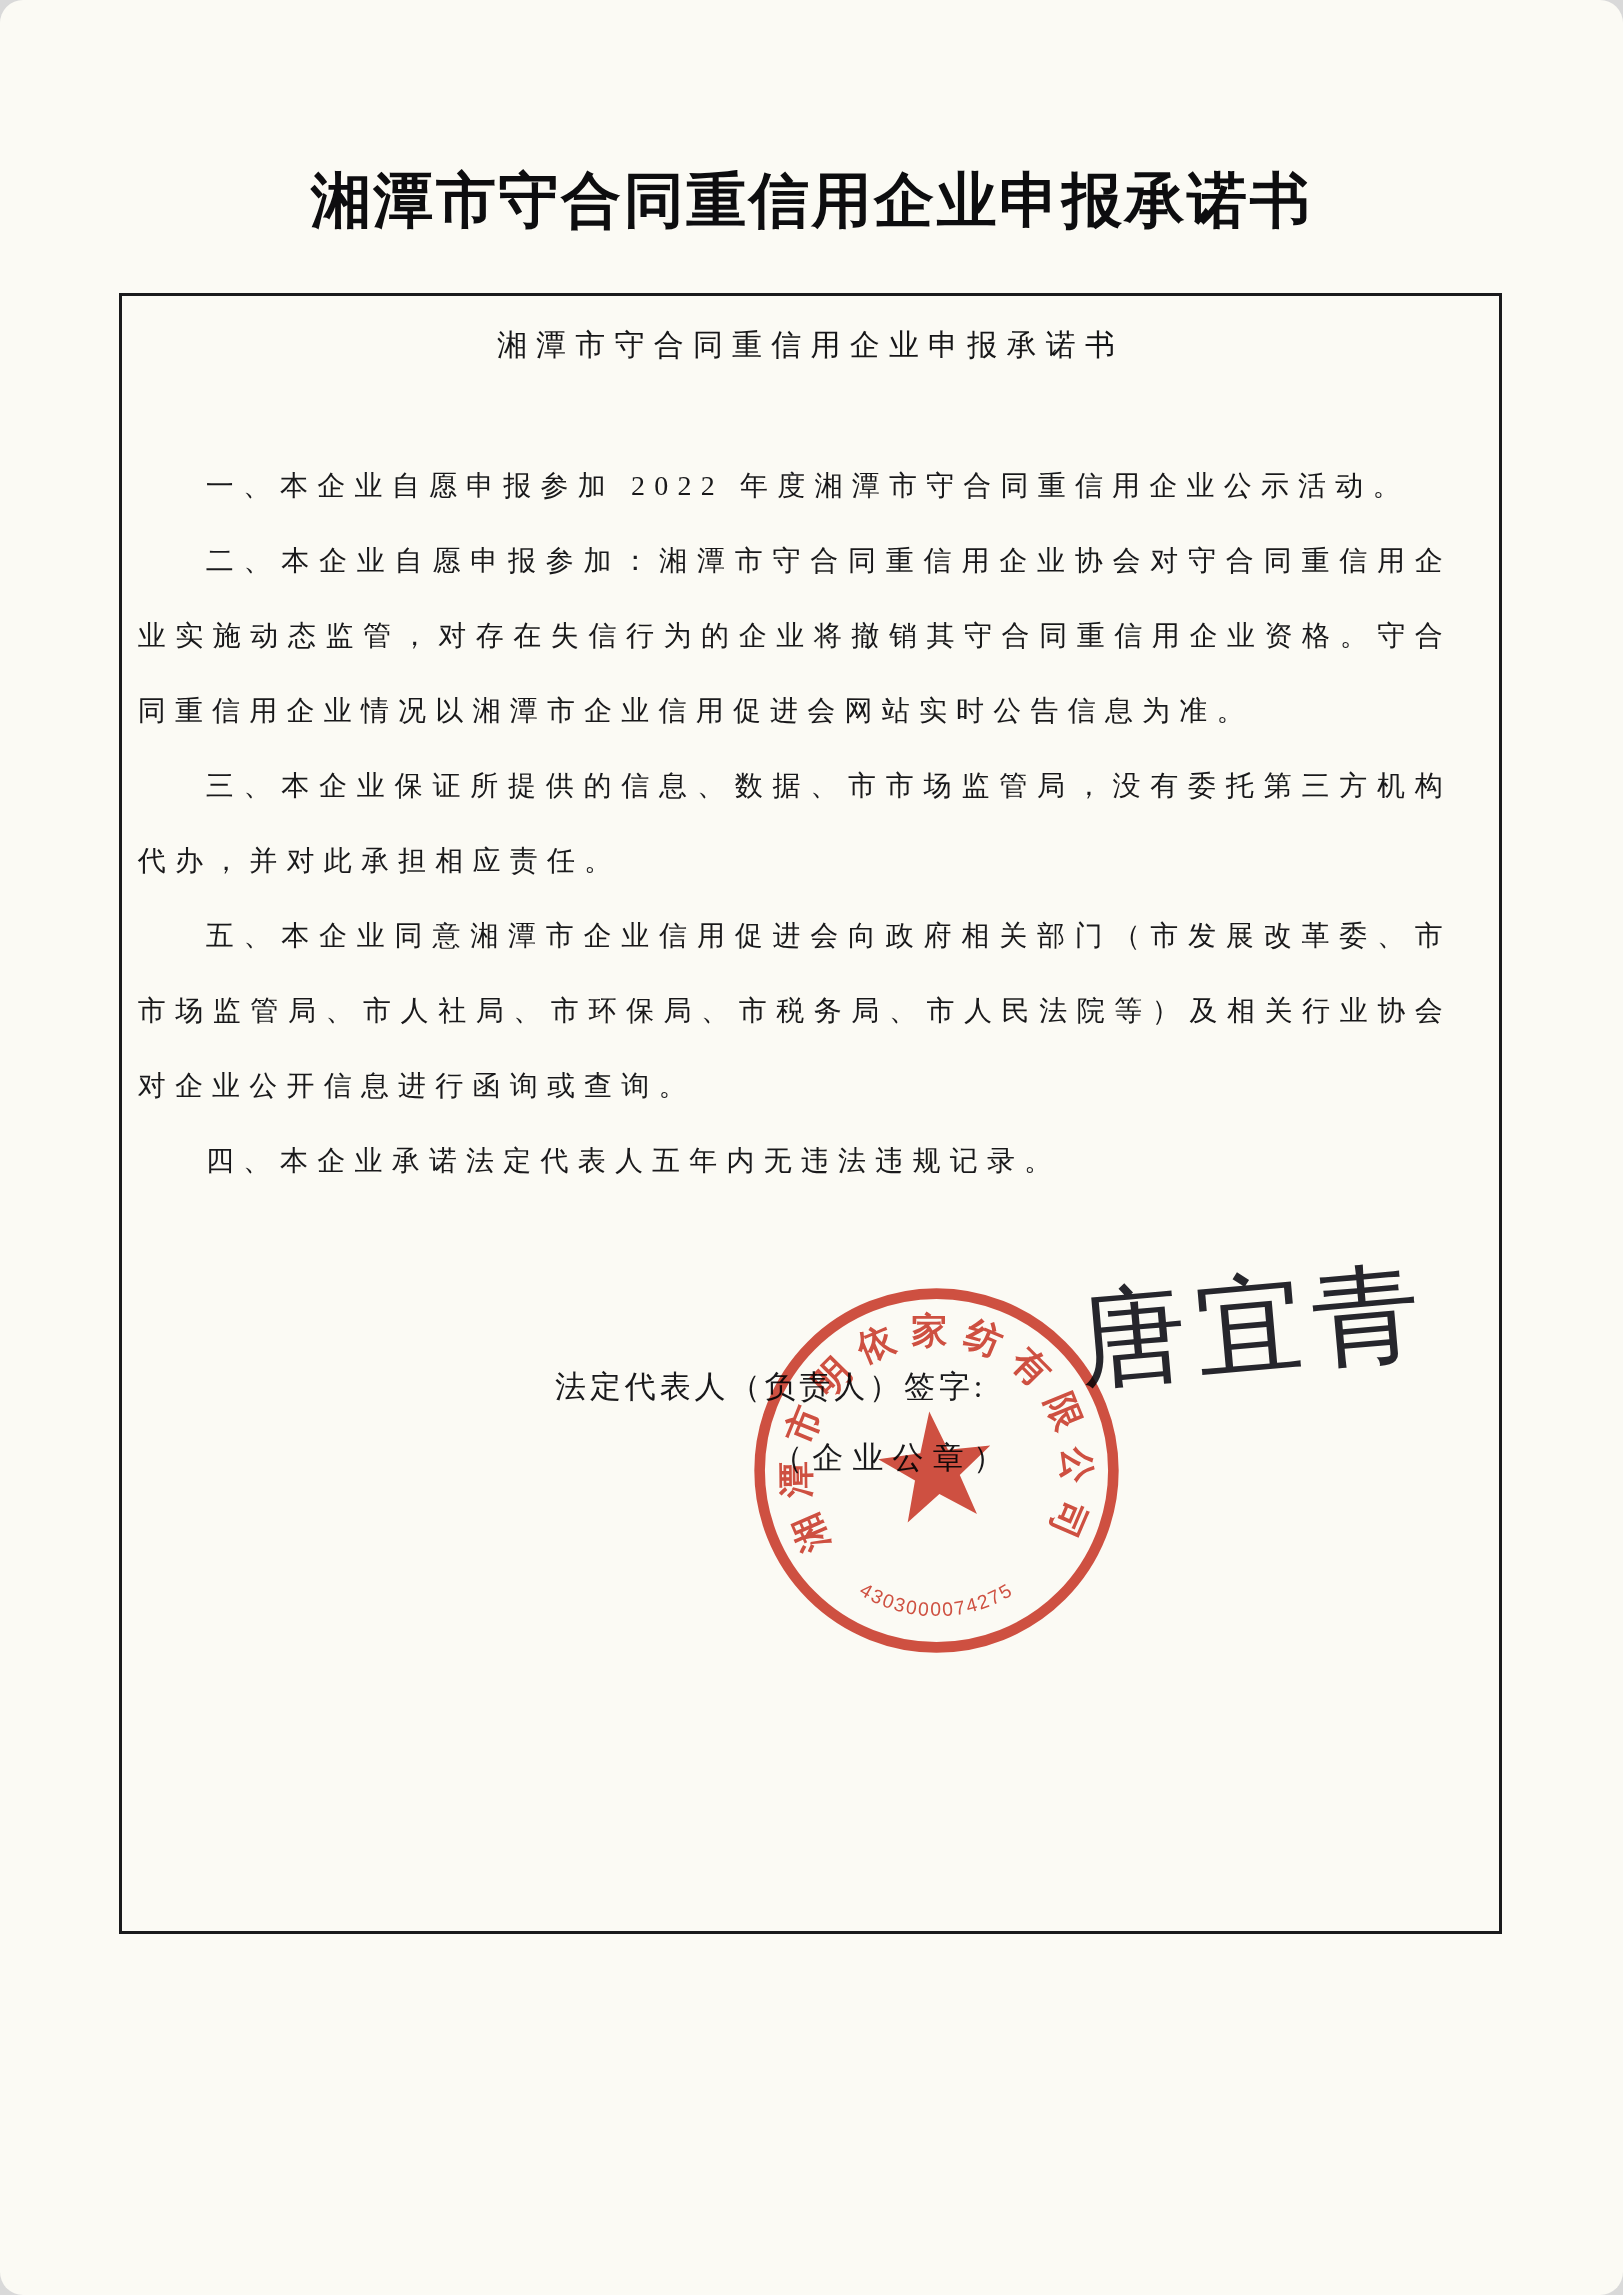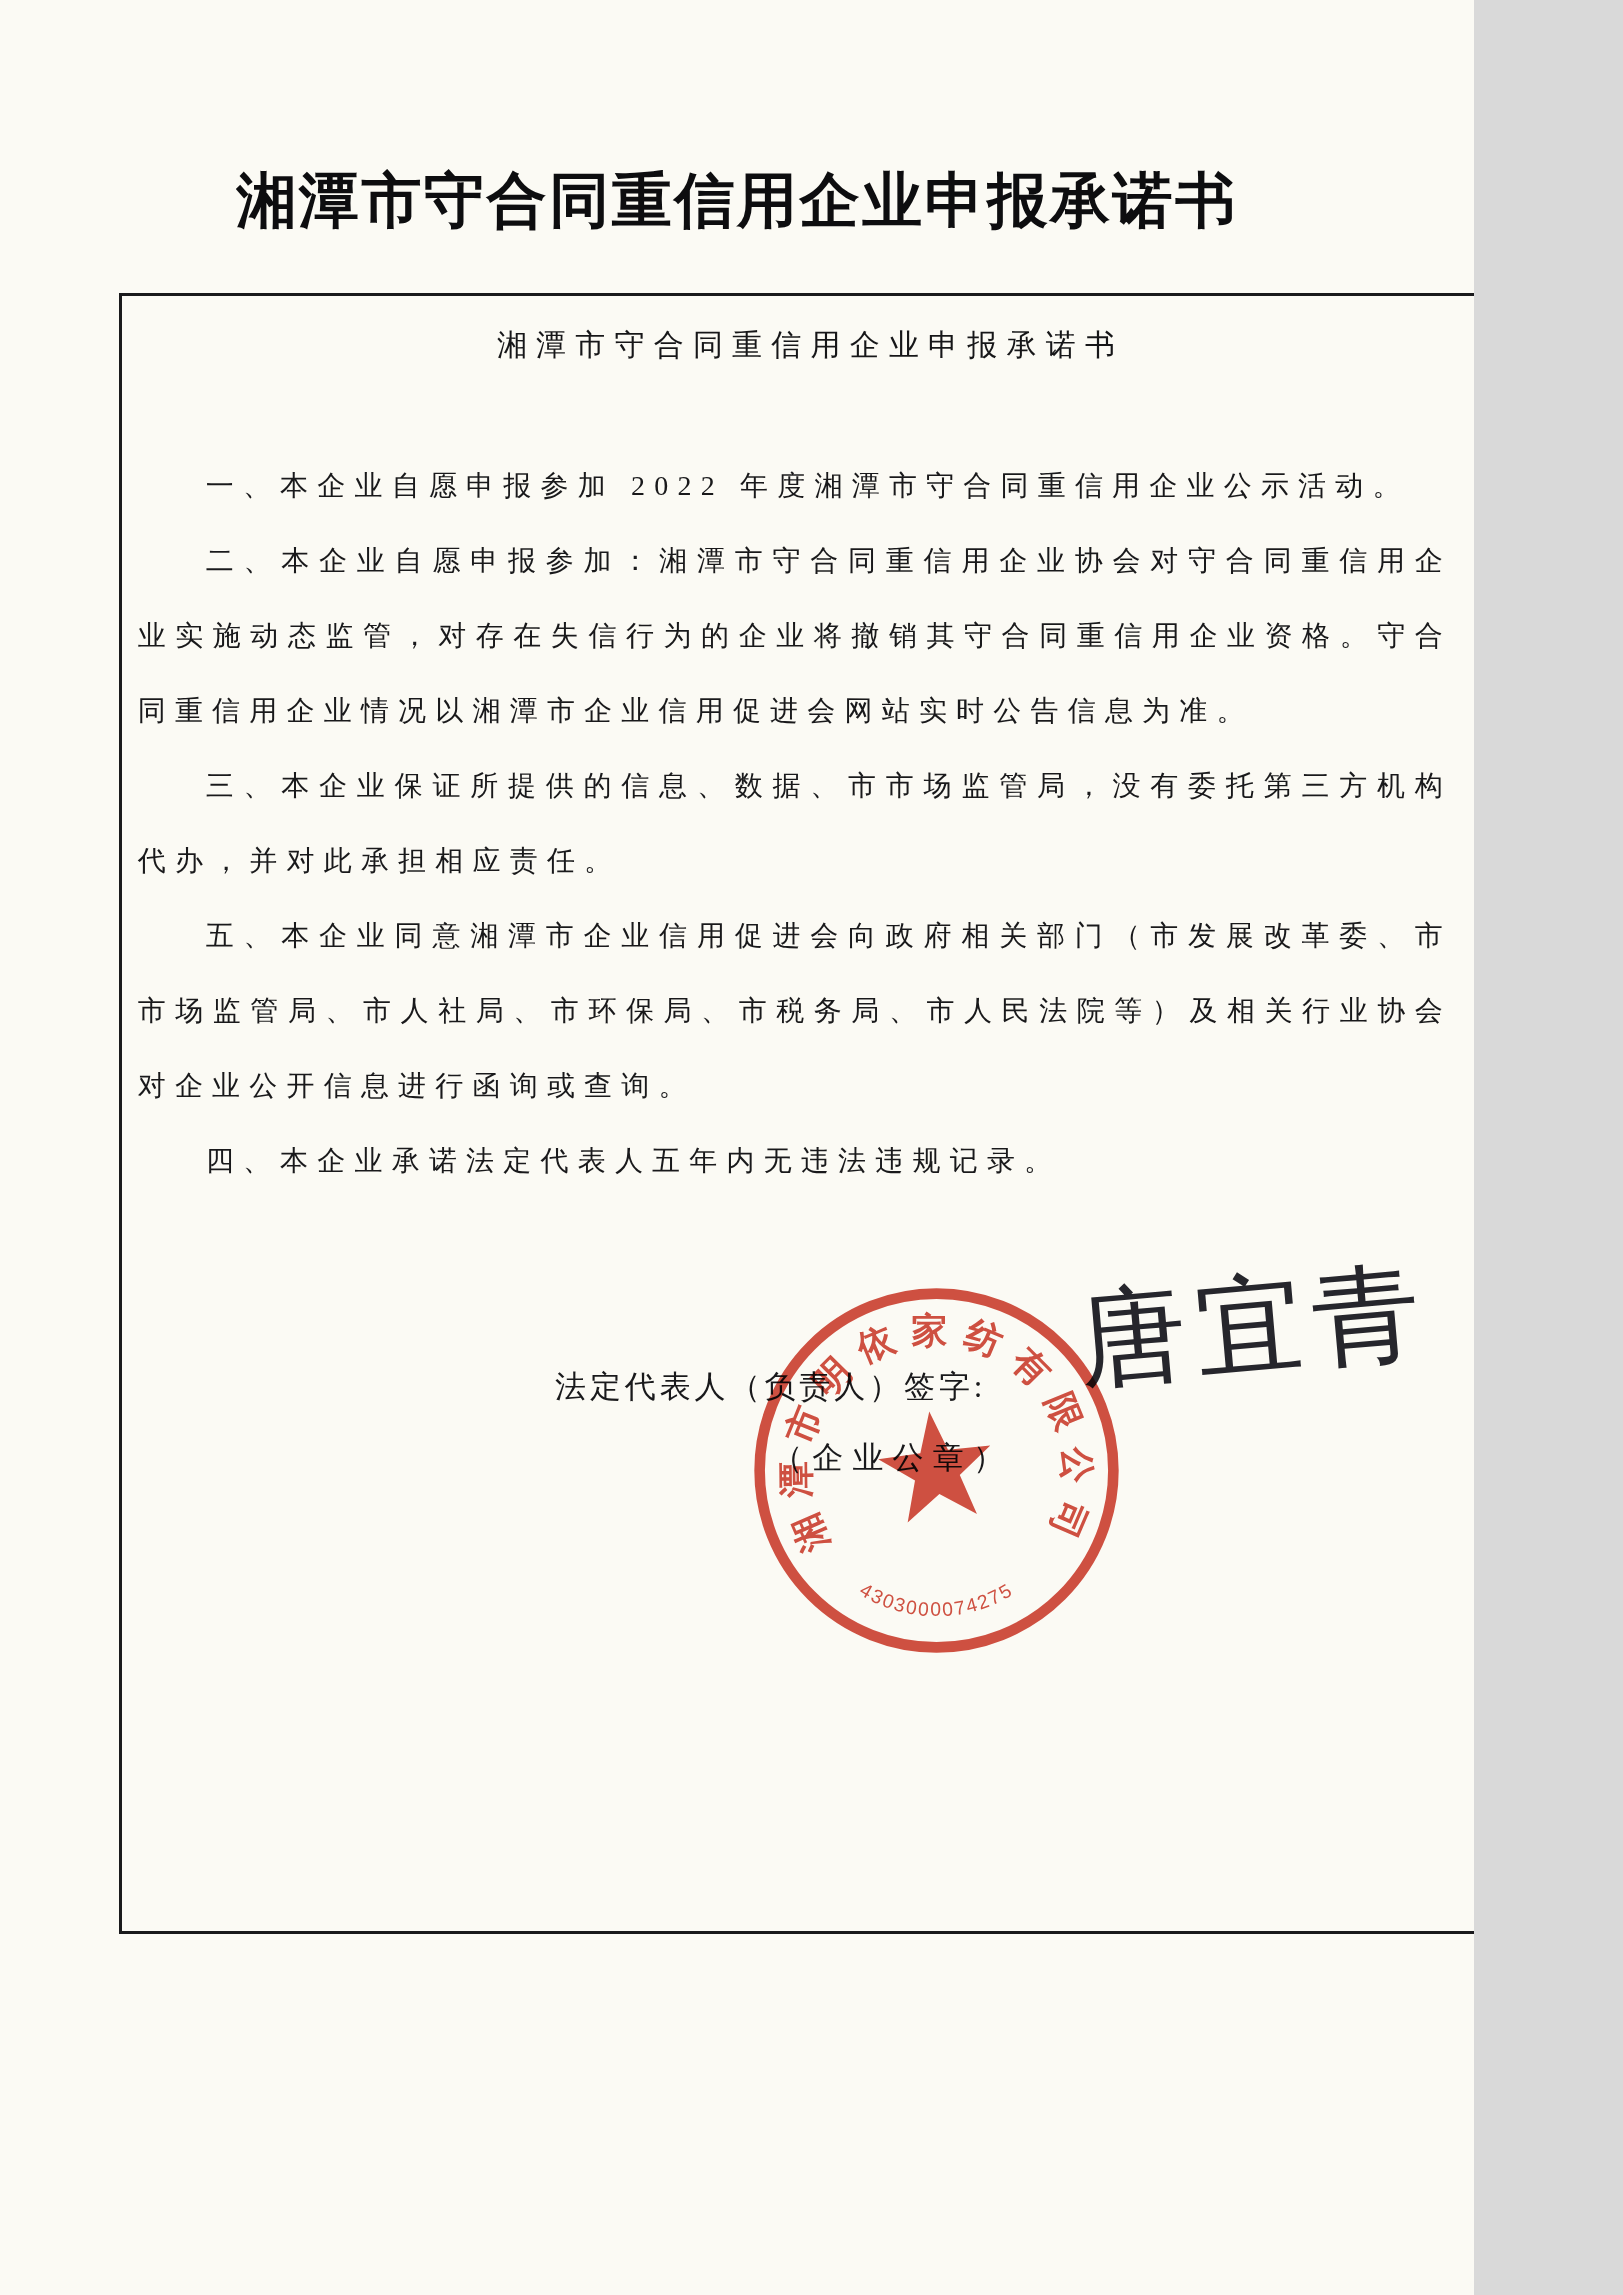--- a/index.html
+++ b/index.html
@@ -1,22 +1,23 @@
 <!DOCTYPE html>
 <html lang="zh" style="font-size:10.5px"><head>
 <meta charset="utf-8">
 <style>
   html,body{margin:0;padding:0;background:#d9d9d9;}
   .page{
     position:relative;
-    width:1474px;height:2295px;
+    width:1623px;height:2295px;
     background:#fbfaf4;
     font-family:"Liberation Serif",serif;
     color:#1d1d1f;
     overflow:hidden;
+    border-radius:23px;
   }
   .main-title{
     position:absolute;top:161px;left:0;width:100%;margin:0;
     text-align:center;
     font-size:60px;font-weight:bold;letter-spacing:2.6px;
     color:#0d0d0f;
   }
   .form-box{
     position:absolute;left:119px;top:293px;
     width:1383px;height:1641px;

